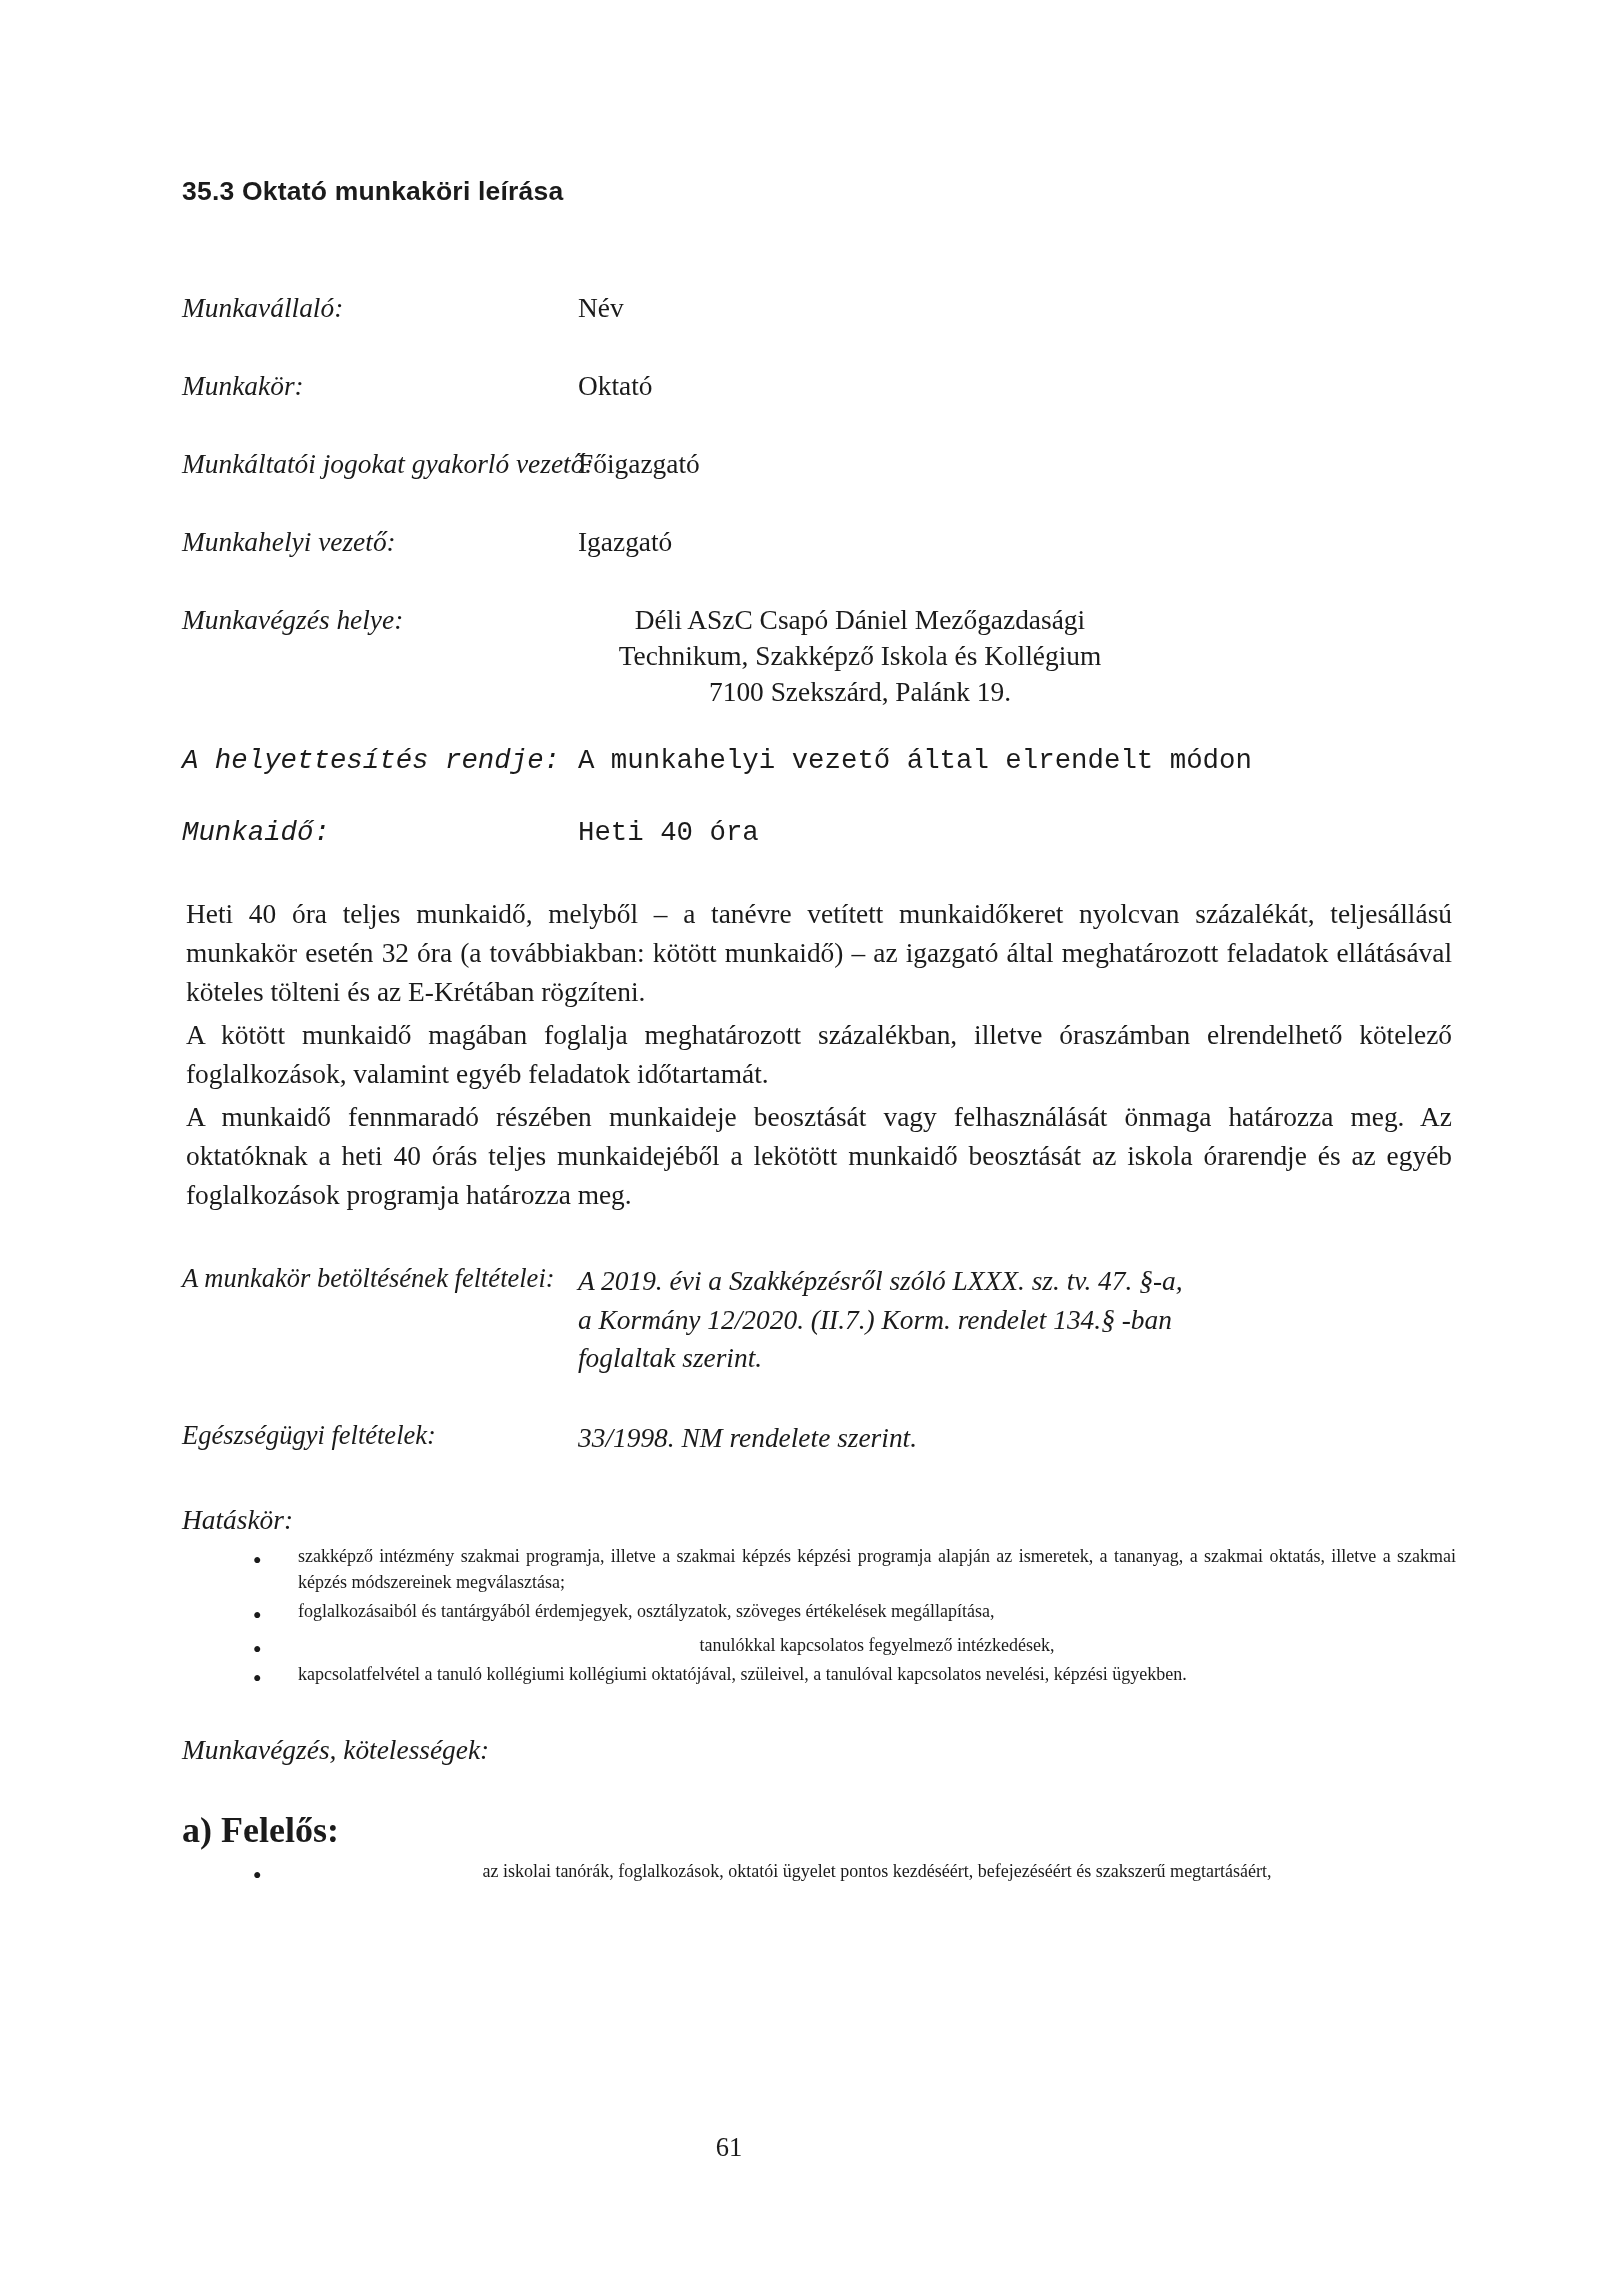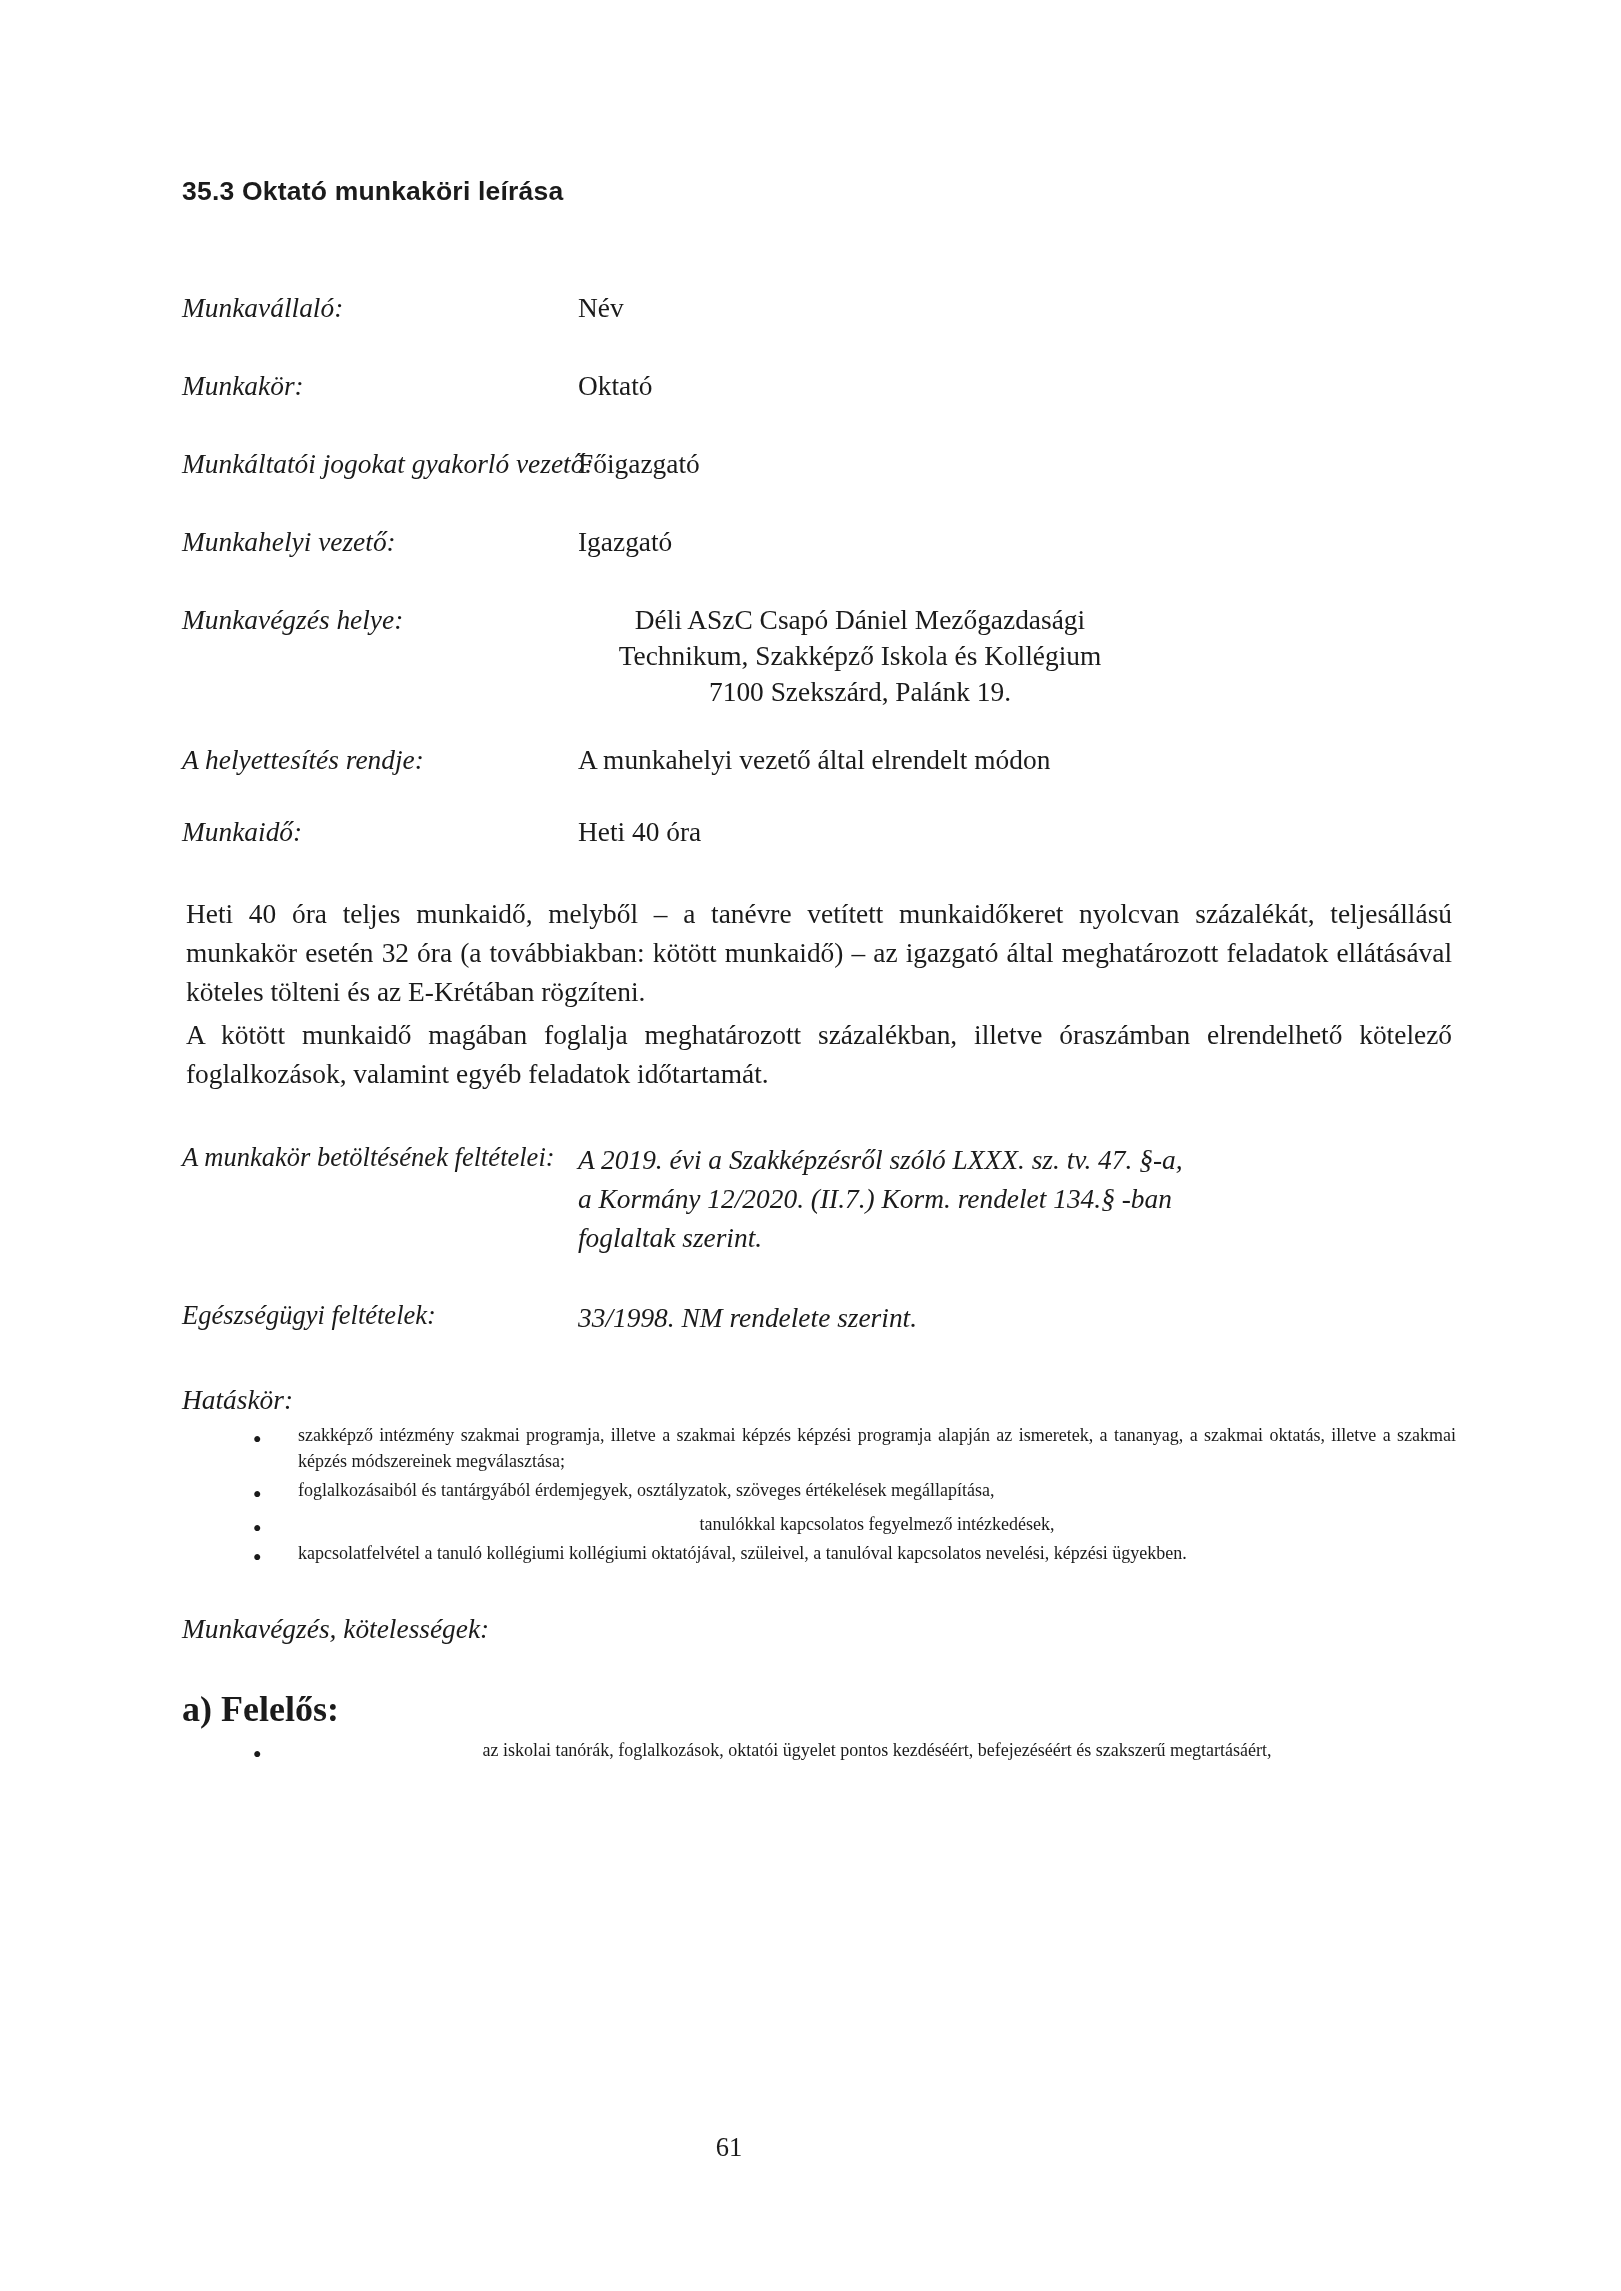--- a/index.html
+++ b/index.html
@@ -60,21 +60,21 @@
     text-align: center;
     margin-left: -110px;
     width: 784px;
     flex: 0 0 784px;
     line-height: 1.30;
   }
   .workplace .field-label {
     padding-top: 0;
   }
 
-  .field-row.tight { margin-bottom: 37px; }
+  .field-row.tight { margin-bottom: 37px; font-family: Liberation Mono, monospace; }
 
   
   .body-par {
     font-size: 27.4px;
     line-height: 1.42;
     text-align: justify;
     margin: 4px;
     hyphens: none;
   }
   .par-block {
@@ -191,20 +191,21 @@
     </div>
 
     <div class="field-row tight">
       <div class="field-label">Munkaidő:</div>
       <div class="field-value">Heti 40 óra</div>
     </div>
 
     <div class="par-block">
       <p class="body-par">Heti 40 óra teljes munkaidő, melyből – a tanévre vetített munkaidőkeret nyolcvan százalékát, teljesállású munkakör esetén 32 óra (a továbbiakban: kötött munkaidő) – az igazgató által meghatározott feladatok ellátásával köteles tölteni és az E-Krétában rögzíteni.</p>
       <p class="body-par">A kötött munkaidő magában foglalja meghatározott százalékban, illetve óraszámban elrendelhető kötelező foglalkozások, valamint egyéb feladatok időtartamát.</p>
+      <p class="body-par">A munkaidő fennmaradó részében munkaideje beosztását vagy felhasználását önmaga határozza meg. Az oktatóknak a heti 40 órás teljes munkaidejéből a lekötött munkaidő beosztását az iskola órarendje és az egyéb foglalkozások programja határozza meg.</p>
     </div>
 
     <div class="cond-row">
       <div class="field-label">A munkakör betöltésének feltételei:</div>
       <div class="cond-value">
         <div>A 2019. évi a Szakképzésről szóló LXXX. sz. tv. 47. §-a,</div>
         <div>a Kormány 12/2020. (II.7.) Korm. rendelet 134.§ -ban</div>
         <div>foglaltak szerint.</div>
       </div>
     </div>

